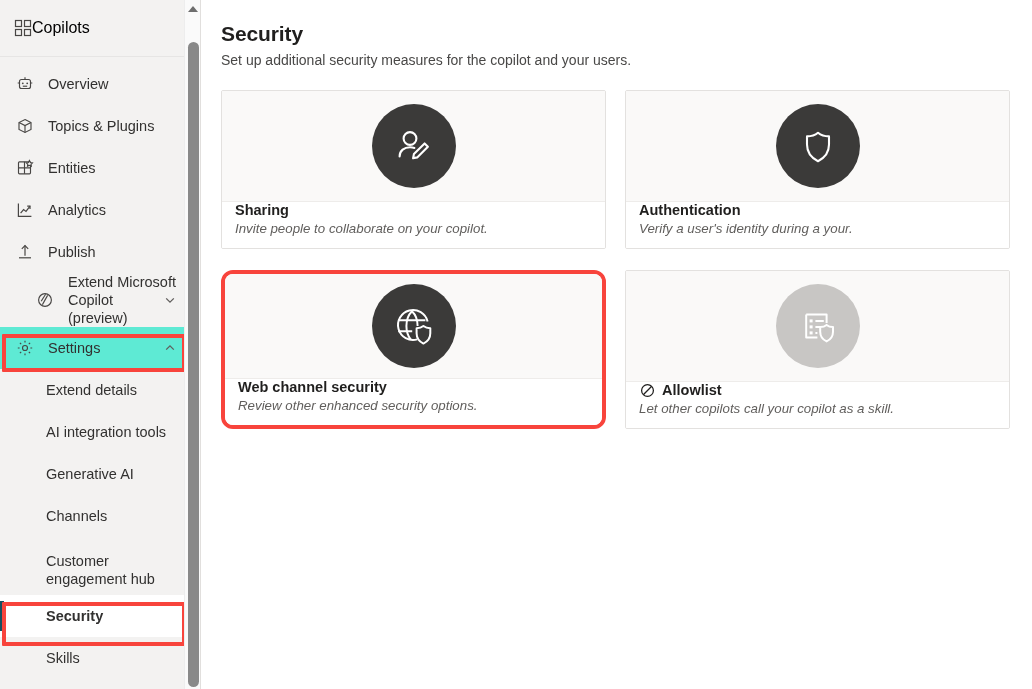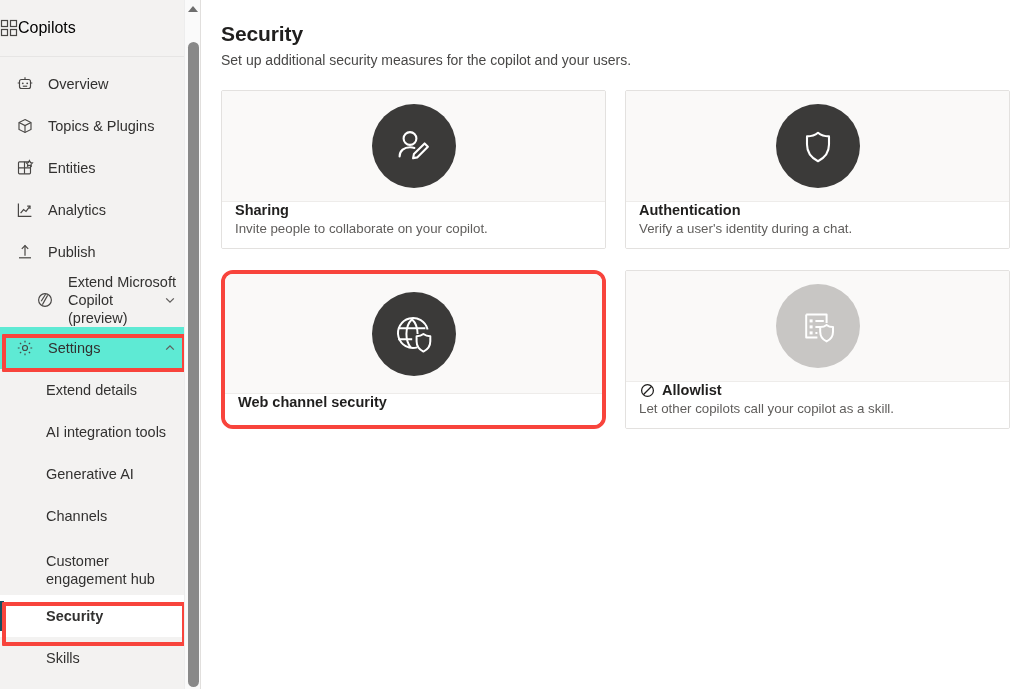--- a/index.html
+++ b/index.html
@@ -24,20 +24,21 @@
     width: 190px;
     height: 689px;
     background: #f3f2f1;
     overflow: hidden;
     flex: 0 0 190px;
   }
   .nav-top {
     height: 57px;
     display: flex;
     align-items: center;
+    padding-left: 14px;
     border-bottom: 1px solid #e6e5e4;
     background: #f3f2f1;
   }
   .nav-item {
     display: flex;
     align-items: center;
     min-height: 42px;
     padding-left: 14px;
     color: #323130;
     font-size: 14.5px;
@@ -214,20 +215,21 @@
   .card-title .t-ico {
     width: 16px; height: 16px;
     display: inline-flex;
     align-items: center; justify-content: center;
     color: #201f1e;
     flex: 0 0 16px;
   }
   .card-desc {
     font-size: 13.3px;
     color: #605e5c;
+    font-style: italic;
   }
   svg { display: block; }
 </style>
 </head>
 <body>
 
 <div class="app">
 
   <nav class="sidebar">
 
@@ -399,21 +401,21 @@
               <svg width="44" height="44" viewBox="0 0 44 44" fill="none" stroke="#ffffff" stroke-width="2.1" stroke-linejoin="round">
                 <path d="M22 37.2C14.6 33.6 11 28.4 11 20.6V12.4c4.3 0 8-1.1 11-3.6 3 2.5 6.7 3.6 11 3.6v8.2c0 7.8-3.6 13-11 16.6z"></path>
               </svg>
             </span>
           </div>
         </div>
         <div class="card-body">
           <div class="card-title">
             <span>Authentication</span>
           </div>
-          <div class="card-desc">Verify a user's identity during a chat.</div>
+          <div class="card-desc">Verify a user's identity during a your.</div>
         </div>
       </div>
 
       <div class="card highlighted">
         <div class="card-media">
           <div class="circle">
             <span>
               <svg width="46" height="46" viewBox="0 0 46 46" fill="none" stroke="#ffffff" stroke-width="2" stroke-linejoin="round">
                 <path d="M36.6 18.5a15 15 0 1 0-10.4 17.9"></path>
                 <path d="M21 8.2c-3.6 3.5-5.6 8.6-5.6 14.8 0 5.4 1.6 10.1 4.4 13.6"></path>
@@ -421,20 +423,21 @@
                 <path d="M7.2 17.2h27.2M7.2 28.2h14"></path>
                 <path d="M32.4 40.6c-4.6-2.2-6.8-5.5-6.8-10.3v-5.1c2.7 0 5-.7 6.8-2.2 1.9 1.5 4.2 2.2 6.9 2.2v5.1c0 4.8-2.3 8.1-6.9 10.3z" fill="#3b3a39"></path>
               </svg>
             </span>
           </div>
         </div>
         <div class="card-body">
           <div class="card-title">
             <span>Web channel security</span>
           </div>
+          <div class="card-desc">Review other enhanced security options.</div>
         </div>
       </div>
 
       <div class="card">
         <div class="card-media">
           <div class="circle muted">
             <span>
               <svg width="46" height="46" viewBox="0 0 46 46" fill="none" stroke="#ffffff" stroke-width="2" stroke-linejoin="round">
                 <path d="M11.2 11.4h20.4v8.6"></path>
                 <path d="M11.2 11.4v23.2h11.2"></path>

